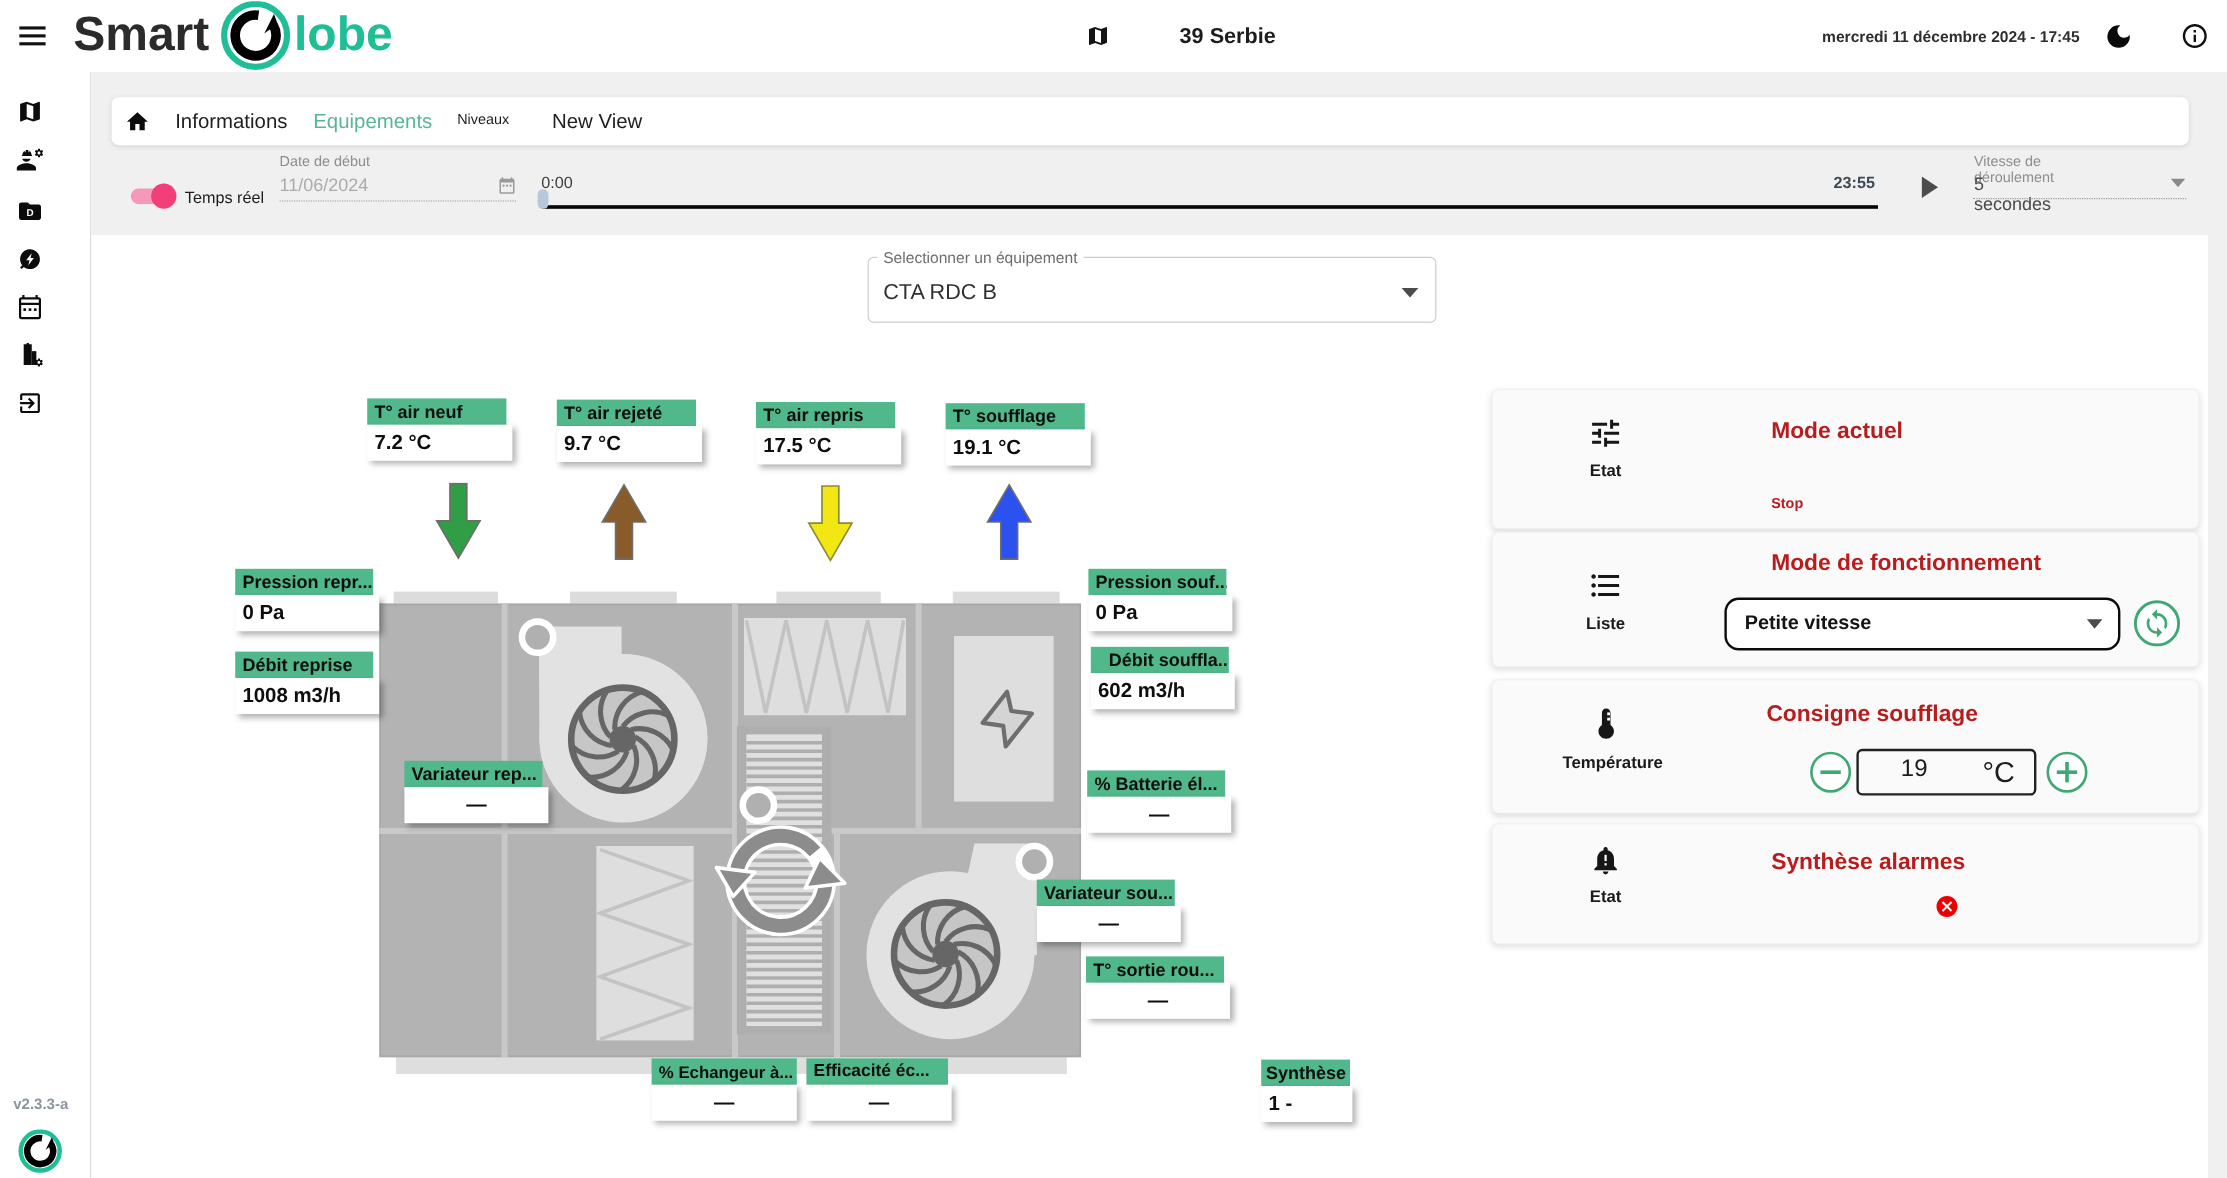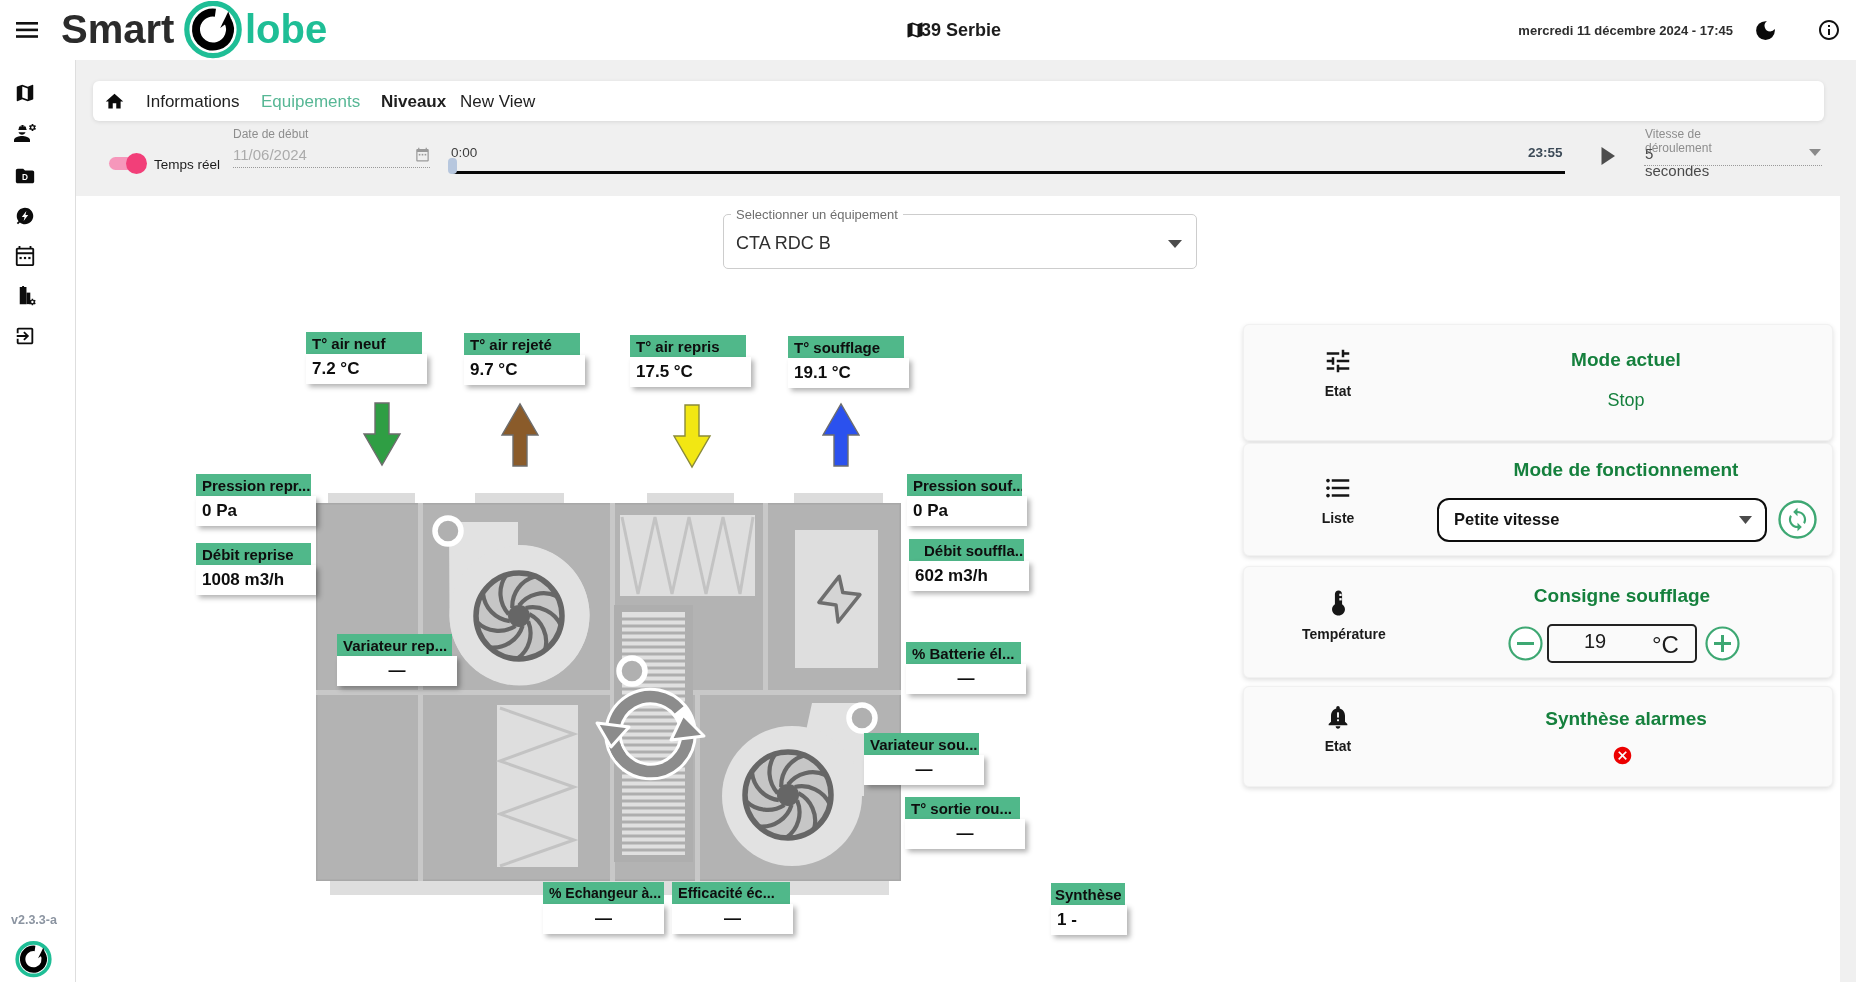--- a/index.html
+++ b/index.html
@@ -11,21 +11,21 @@
   #whitepanel { left:76px; top:196px; width:1764px; height:786px; background:#fff; }
   
   .sbox { position:absolute; font-weight:bold; color:#0e0e0e; }
   .sbox .hd { background:#50b88a; height:22px; line-height:23px; padding-left:6px; font-size:15px; white-space:nowrap; overflow:hidden; }
   .sbox .bd { background:#fff; height:30px; line-height:30px; padding-left:6px; font-size:17px; box-shadow:3px 3px 5px rgba(0,0,0,0.30); white-space:nowrap; overflow:hidden; }
   .sbox .bd.ctr { text-align:center; padding-left:0; }
   
   .card { position:absolute; left:1243px; width:590px; background:#fafafa; border:1px solid #f1f1f1; border-radius:6px; box-shadow:0 2px 5px rgba(0,0,0,0.13); }
   .cicon { position:absolute; left:1302px; width:72px; text-align:center; color:#1a1a1a; }
   .clabel { font-size:14px; font-weight:bold; color:#1a1a1a; margin-top:3px; }
-  .ctitle { position:absolute; width:300px; text-align:center; font-size:19px; font-weight:bold; color:#15803d; }
+  .ctitle { position:absolute; width:300px; text-align:left; font-size:19px; font-weight:bold; color:#b91c1c; }
 </style>
 </head>
 <body>
 <div id="page">
   <div class="abs" id="graybg"></div>
   <div class="abs" id="graygutter"></div>
   <div class="abs" id="whitepanel"></div>
 
   <div class="abs" style="left:0;top:0;width:1856px;height:60px;background:#fff;"></div>
 
@@ -39,21 +39,21 @@
   <svg class="abs" style="left:184px;top:1px;" width="58" height="58" viewBox="0 0 58 58">
     <circle cx="29" cy="28.5" r="26.2" fill="none" stroke="#1fbe96" stroke-width="5.2"></circle>
     <path d="M 31.4 11.7 A 17 17 0 1 0 43.7 20.0" fill="none" stroke="#000" stroke-width="8"></path>
     <path d="M 47.3 18.8 L 36.2 27.0 L 44.3 10.6 Z" fill="#000"></path>
   </svg>
   <div class="abs" style="left:245px;top:0;height:60px;line-height:58px;font-size:40px;font-weight:bold;color:#1fbe96;">lobe</div>
 
   <svg class="abs" style="left:905px;top:19px;" width="20" height="22" viewBox="0 0 24 24">
     <path d="M20.5 3l-.16.03L15 5.1 9 3 3.36 4.9c-.21.07-.36.25-.36.48V20.5c0 .28.22.5.5.5l.16-.03L9 18.9l6 2.1 5.64-1.9c.21-.07.36-.25.36-.48V3.5c0-.28-.22-.5-.5-.5zM15 19l-6-2.11V5l6 2.11V19z" fill="#141414"></path>
   </svg>
-  <div class="abs" style="left:921px;top:20px;font-size:18px;font-weight:bold;color:#1c1c1c;">39 Serbie</div>
+  <div class="abs" style="left:983px;top:20px;font-size:18px;font-weight:bold;color:#1c1c1c;">39 Serbie</div>
 
   <div class="abs" style="left:1420px;top:23px;width:313px;text-align:right;font-size:13px;font-weight:bold;color:#2e2e2e;">mercredi 11 décembre 2024 - 17:45</div>
 
   <svg class="abs" style="left:1753px;top:18px;" width="25" height="25" viewBox="0 0 24 24">
     <path d="M12 3a9 9 0 1 0 9 9c0-.46-.04-.92-.1-1.36a5.39 5.39 0 0 1-4.4 2.26 5.403 5.403 0 0 1-3.14-9.8c-.44-.06-.9-.1-1.36-.1z" fill="#0a0a0a"></path>
   </svg>
 
   <svg class="abs" style="left:1817px;top:18px;" width="24" height="24" viewBox="0 0 24 24">
     <path d="M11 7h2v2h-2zm0 4h2v6h-2zm1-9C6.48 2 2 6.48 2 12s4.48 10 10 10 10-4.48 10-10S17.52 2 12 2zm0 18c-4.41 0-8-3.59-8-8s3.59-8 8-8 8 3.59 8 8-3.59 8-8 8z" fill="#111"></path>
   </svg>
@@ -103,21 +103,21 @@
     <path d="M 31.4 11.7 A 17 17 0 1 0 43.7 20.0" fill="none" stroke="#000" stroke-width="8.5"></path>
     <path d="M 47.3 18.8 L 36.2 27.0 L 44.3 10.6 Z" fill="#000"></path>
   </svg>
 
   <div class="abs" style="left:93px;top:81px;width:1731px;height:40px;background:#fff;border-radius:6px;box-shadow:0 1px 4px rgba(0,0,0,0.10);"></div>
   <svg class="abs" style="left:104px;top:91px;" width="21" height="21" viewBox="0 0 24 24">
     <path d="M10 20v-6h4v6h5v-8h3L12 3 2 12h3v8z" fill="#0c0c0c"></path>
   </svg>
   <div class="abs" style="left:146px;top:92px;font-size:17px;font-weight:500;color:#1f1f1f;">Informations</div>
   <div class="abs" style="left:261px;top:92px;font-size:17px;font-weight:500;color:#57b795;">Equipements</div>
-  <div class="abs" style="left:381px;top:92px;font-size:17px;font-weight:700;color:#1f1f1f;">Niveaux</div>
+  <div class="abs" style="left:381px;top:92px;font-size:12px;font-weight:400;color:#1f1f1f;">Niveaux</div>
   <div class="abs" style="left:460px;top:92px;font-size:17px;font-weight:500;color:#1f1f1f;">New View</div>
 
   <div class="abs" style="left:109px;top:157px;width:35px;height:13px;border-radius:7px;background:#f697bb;"></div>
   <div class="abs" style="left:126px;top:153px;width:21px;height:21px;border-radius:50%;background:#f23f79;"></div>
   <div class="abs" style="left:154px;top:157px;font-size:13.5px;color:#1d1d1d;">Temps réel</div>
 
   <div class="abs" style="left:233px;top:127px;font-size:12px;color:#8d8d8d;">Date de début</div>
   <div class="abs" style="left:233px;top:146px;font-size:15px;color:#ababab;">11/06/2024</div>
   <svg class="abs" style="left:415px;top:147px;" width="15" height="15" viewBox="0 0 24 24">
     <path d="M20 3h-1V1h-2v2H7V1H5v2H4c-1.1 0-2 .9-2 2v16c0 1.1.9 2 2 2h16c1.1 0 2-.9 2-2V5c0-1.1-.9-2-2-2zm0 18H4V8h16v13z" fill="#9a9a9a"></path>
@@ -298,21 +298,21 @@
   <div class="card" style="top:566px;height:112px;"></div>
   <div class="card" style="top:686px;height:101px;"></div>
 
   <div class="cicon" style="top:346px;">
     <svg width="30" height="30" viewBox="0 0 24 24">
         <path d="M3 17v2h6v-2H3zM3 5v2h10V5H3zm10 16v-2h8v-2h-8v-2h-2v6h2zM7 9v2H3v2h4v2h2V9H7zm14 4v-2H11v2h10zm-6-4h2V7h4V5h-4V3h-2v6z" fill="#161616"></path>
       </svg>
     <div class="clabel">Etat</div>
   </div>
   <div class="ctitle" style="left:1476px;top:349px;">Mode actuel</div>
-  <div class="ctitle" style="left:1476px;top:390px;font-weight:normal;font-size:18px;">Stop</div>
+  <div class="ctitle" style="left:1476px;top:412px;font-weight:bold;font-size:12px;">Stop</div>
 
   <div class="cicon" style="top:473px;">
     <svg width="30" height="30" viewBox="0 0 24 24">
         <path d="M4 10.5c-.83 0-1.5.67-1.5 1.5s.67 1.5 1.5 1.5 1.5-.67 1.5-1.5-.67-1.5-1.5-1.5zm0-6c-.83 0-1.5.67-1.5 1.5S3.17 7.5 4 7.5 5.5 6.83 5.5 6 4.83 4.5 4 4.5zm0 12c-.83 0-1.5.67-1.5 1.5s.67 1.5 1.5 1.5 1.5-.67 1.5-1.5-.67-1.5-1.5-1.5zM7 19h14v-2H7v2zm0-6h14v-2H7v2zm0-8v2h14V5H7z" fill="#161616"></path>
       </svg>
     <div class="clabel">Liste</div>
   </div>
   <div class="ctitle" style="left:1476px;top:459px;">Mode de fonctionnement</div>
   <div class="abs" style="left:1437px;top:498px;width:330px;height:44px;background:#fff;border:2.4px solid #0c0c0c;border-radius:12px;"></div>
   <div class="abs" style="left:1454px;top:510px;font-size:16.5px;font-weight:bold;color:#141414;">Petite vitesse</div>

